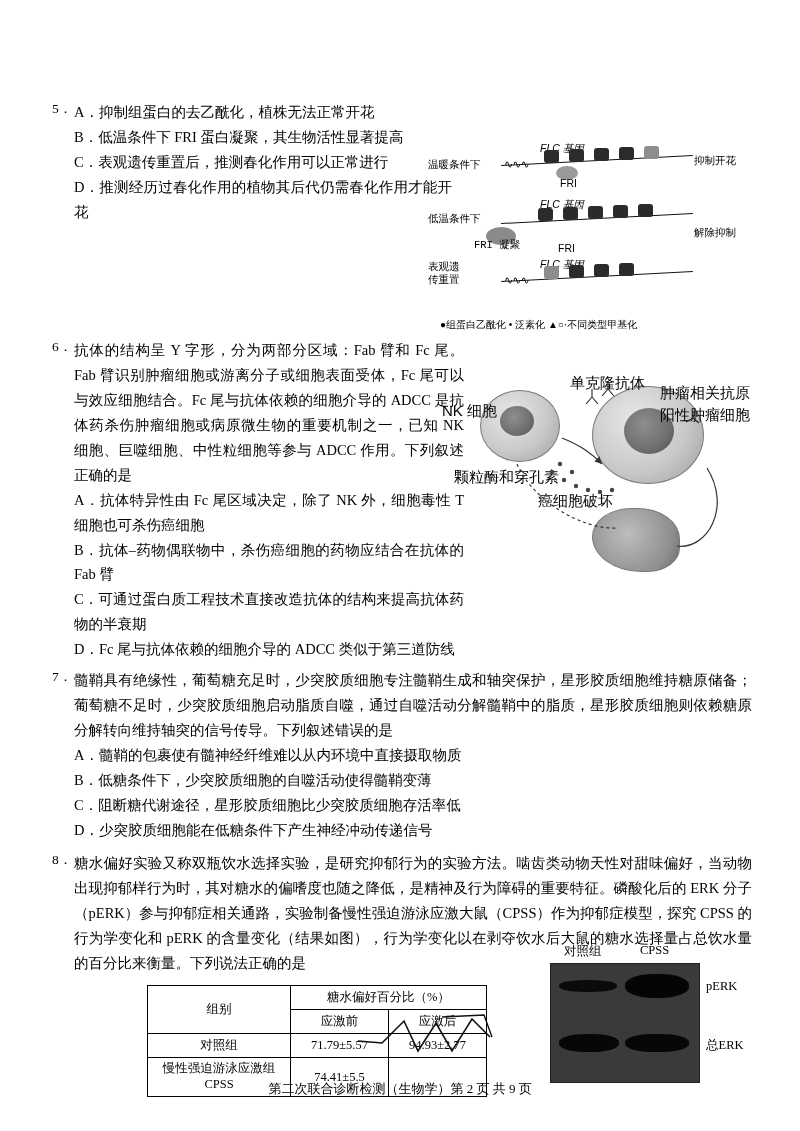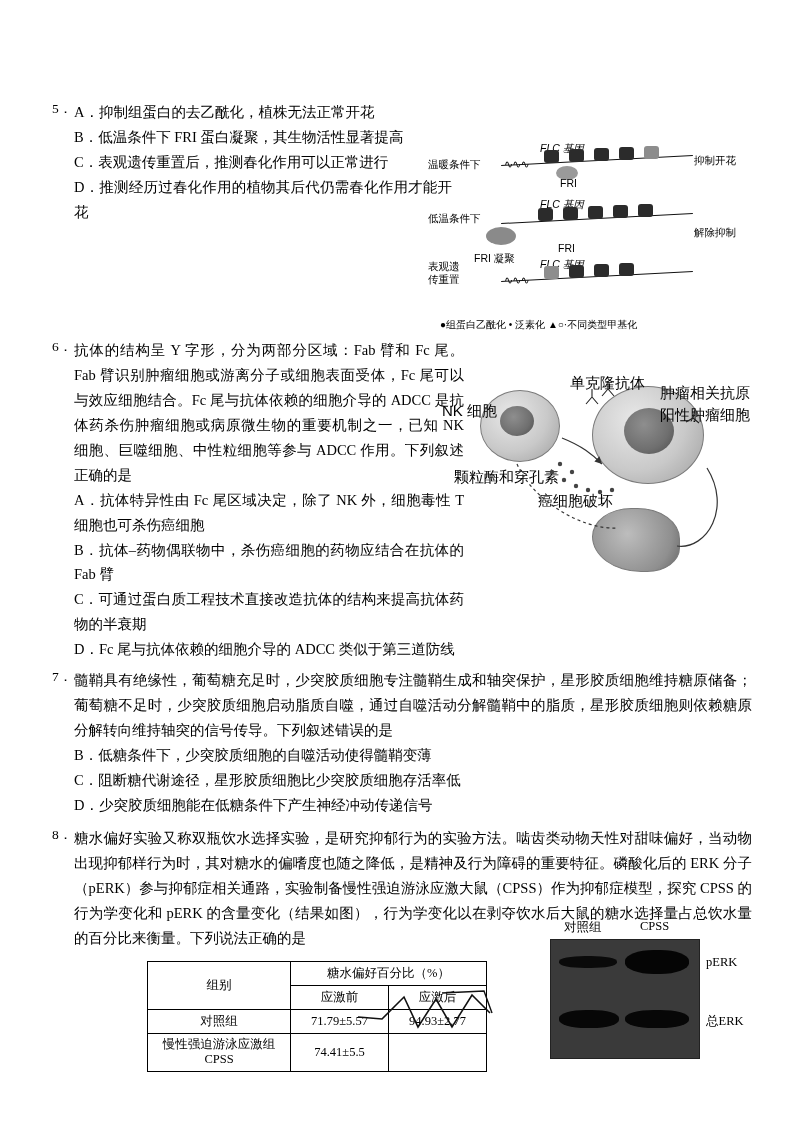--- a/index.html
+++ b/index.html
@@ -230,21 +230,21 @@
 
         <div class="lane-label" style="left:2px; top:82px;">低温条件下</div>
         <div class="gene-label" style="left:78px; top:68px;">FLC 基因</div>
         <div class="chrom-line" style="left:75px; top:88px; width:192px; transform:rotate(-3deg);"></div>
         <div class="nuc" style="left:112px; top:78px;"></div>
         <div class="nuc" style="left:137px; top:77px;"></div>
         <div class="nuc" style="left:162px; top:76px;"></div>
         <div class="nuc" style="left:187px; top:75px;"></div>
         <div class="nuc" style="left:212px; top:74px;"></div>
         <div class="fri-blob" style="left:60px; top:97px; width:30px; height:18px; background:#8a8a8a;"></div>
-        <div class="lane-label" style="left:48px; top:122px;">FRI 凝聚</div>
+        <div class="lane-label" style="left:48px; top:109px;font-family:Liberation Mono, monospace;">FRI 凝聚</div>
         <div class="lane-label" style="left:132px; top:112px;">FRI</div>
         <div class="lane-label" style="left:268px; top:66px;margin-top:30px;">解除抑制</div>
 
         <div class="lane-label" style="left:2px; top:130px; white-space:pre;">表观遗
 传重置</div>
         <div class="gene-label" style="left:78px; top:128px;">FLC 基因</div>
         <div class="chrom-line" style="left:75px; top:146px; width:192px; transform:rotate(-3deg);"></div>
         <div class="nuc light" style="left:118px; top:136px;"></div>
         <div class="nuc" style="left:143px; top:135px;"></div>
         <div class="nuc" style="left:168px; top:134px;"></div>
@@ -306,20 +306,21 @@
             <path d="M244 54 l7 -4 M251 50 l6 5 M251 50 l2 -8"></path>
           </g>
         </svg>
       </div>
     </div>
 
     <div class="q" style="margin-top:6px;">
       <div class="qnum">7．</div>
       <div class="qbody">
         <div class="stem">髓鞘具有绝缘性，葡萄糖充足时，少突胶质细胞专注髓鞘生成和轴突保护，星形胶质细胞维持糖原储备；葡萄糖不足时，少突胶质细胞启动脂质自噬，通过自噬活动分解髓鞘中的脂质，星形胶质细胞则依赖糖原分解转向维持轴突的信号传导。下列叙述错误的是</div>
+        <div class="opt">A．髓鞘的包裹使有髓神经纤维难以从内环境中直接摄取物质</div>
         <div class="opt">B．低糖条件下，少突胶质细胞的自噬活动使得髓鞘变薄</div>
         <div class="opt">C．阻断糖代谢途径，星形胶质细胞比少突胶质细胞存活率低</div>
         <div class="opt">D．少突胶质细胞能在低糖条件下产生神经冲动传递信号</div>
       </div>
     </div>
 
     <div class="q" style="margin-top:8px;">
       <div class="qnum">8．</div>
       <div class="qbody">
         <div class="stem">糖水偏好实验又称双瓶饮水选择实验，是研究抑郁行为的实验方法。啮齿类动物天性对甜味偏好，当动物出现抑郁样行为时，其对糖水的偏嗜度也随之降低，是精神及行为障碍的重要特征。磷酸化后的 ERK 分子（pERK）参与抑郁症相关通路，实验制备慢性强迫游泳应激大鼠（CPSS）作为抑郁症模型，探究 CPSS 的行为学变化和 pERK 的含量变化（结果如图），行为学变化以在剥夺饮水后大鼠的糖水选择量占总饮水量的百分比来衡量。下列说法正确的是</div>
@@ -364,13 +365,14 @@
         <div class="blotlabel" style="left:512px; top:-42px;">对照组</div>
         <div class="blotlabel" style="left:588px; top:-42px;">CPSS</div>
         <div class="blotlabel" style="left:654px; top:-6px;">pERK</div>
         <div class="blotlabel" style="left:654px; top:52px;">总ERK</div>
 
       </div>
     </div>
 
   </div>
 
+  <div class="footer">第二次联合诊断检测（生物学）第 2 页 共 9 页</div>
 </div>
 
 </body></html>

